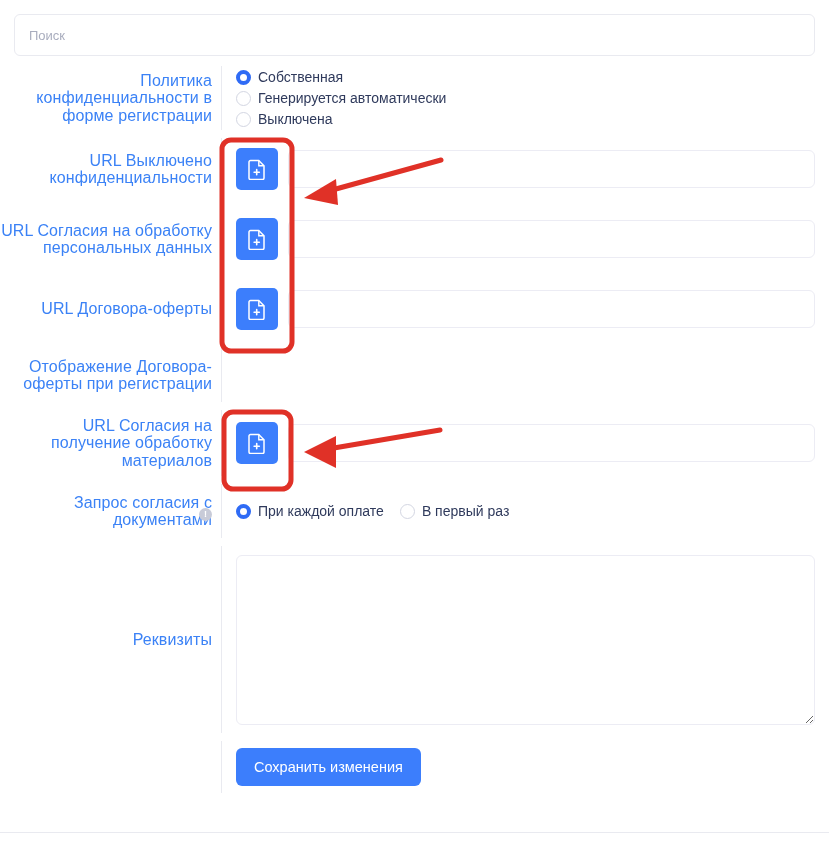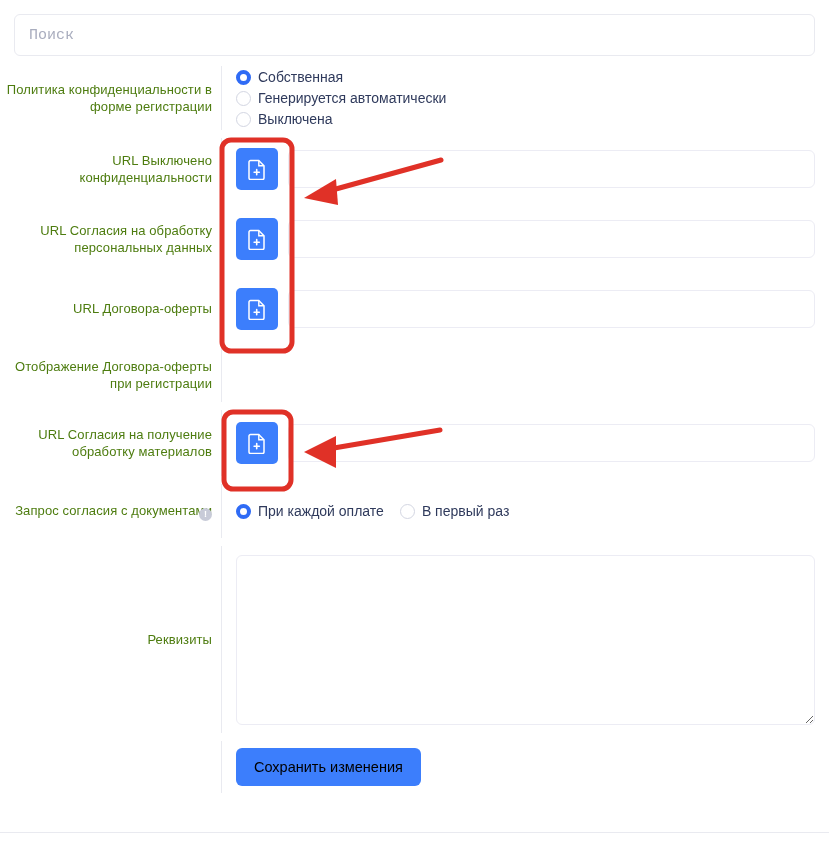--- a/index.html
+++ b/index.html
@@ -21,22 +21,22 @@
   .search-wrap {
     position: absolute;
     left: 14px; top: 14px;
     width: 801px; height: 42px;
   }
   .search-input {
     width: 100%; height: 100%;
     border: 1px solid #e9eaf0;
     border-radius: 6px;
     background: #ffffff;
-    font-family: Liberation Mono, monospace;
-    font-size: 15px;
+    font-family: Liberation Sans, sans-serif;
+    font-size: 13px;
     color: #3d4465;
     padding: 0 14px;
     outline: none;
   }
   .search-input::placeholder { color: #a9adbe; }
 
   
   .form {
     position: absolute;
     left: 0; top: 62px;
@@ -51,23 +51,23 @@
     width: 222px;
     flex: 0 0 222px;
     display: flex;
     align-items: center;
     justify-content: flex-end;
     text-align: right;
     padding-right: 10px;
     position: relative;
   }
   .label-txt {
-    font-size: 13px;
+    font-size: 16px;
     line-height: 17.5px;
-    color: #4d7c0f;
+    color: #3b82f6;
     letter-spacing: .1px;
   }
   .divider {
     position: absolute;
     right: 0; top: 4px; bottom: 4px;
     width: 1px;
     background: #e9eaf0;
   }
   .field-cell {
     flex: 1 1 auto;
@@ -167,21 +167,21 @@
     color: #3d4465;
     padding: 10px 12px;
     resize: vertical;
     outline: none;
     display: block;
   }
 
   
   .save-btn {
     background: #3c7efc;
-    color: #000000;
+    color: #ffffff;
     border: none;
     border-radius: 6px;
     font-family: "Liberation Sans", sans-serif;
     font-size: 14.5px;
     padding: 11px 18px;
     cursor: pointer;
   }
 
   
   .bottom-rule {

